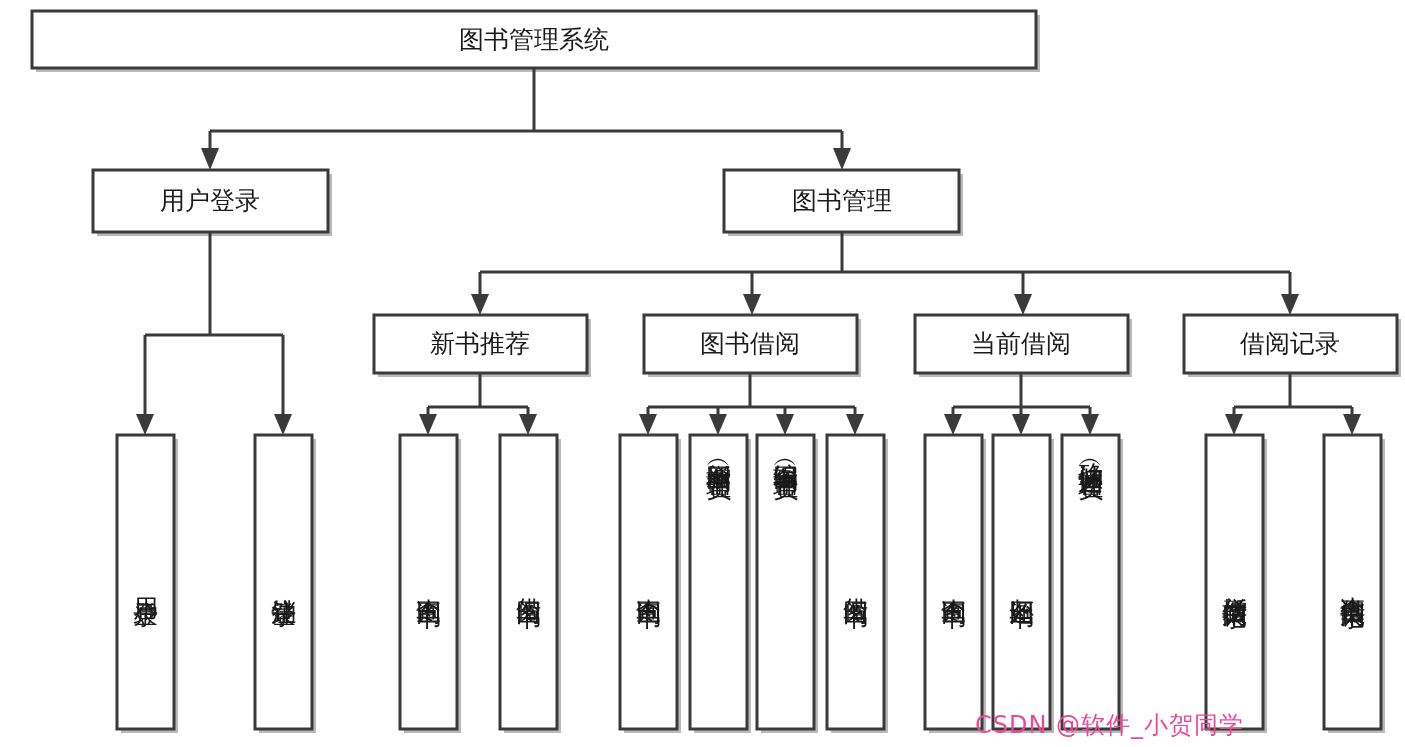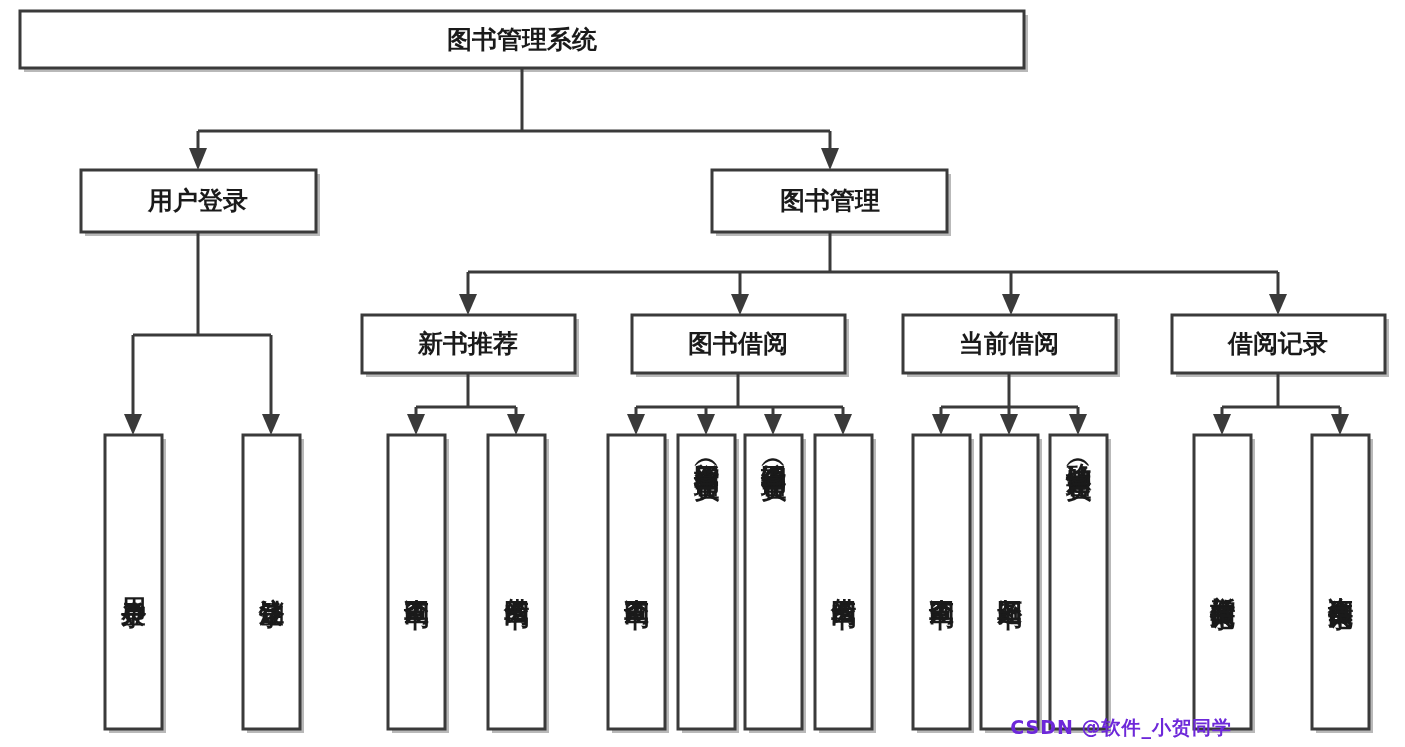--- a/index.html
+++ b/index.html
@@ -9,25 +9,24 @@
   }
   body {
     width: 1405px;
     height: 747px;
     position: relative;
     overflow: hidden;
     font-family: "DejaVu Sans", "Liberation Sans", sans-serif;
   }
   #diagram-root {
     position: absolute;
-    left: 0;
+    left: 12px;
     top: 0;
     width: 1242px;
     height: 747px;
-    font-weight: bold;
   }
   svg.flow {
     display: block;
     width: 1405px;
     height: 747px;
   }
   .node-box {
     fill: #ffffff;
     stroke: #3a3a3a;
     stroke-width: 3;
@@ -68,22 +67,22 @@
     line-height: 1.18;
     letter-spacing: 2px;
     color: #1a1a1a;
     white-space: nowrap;
   }
   .watermark {
     position: absolute;
     right: 10px;
     bottom: 6px;
     font-family: "DejaVu Sans", "Liberation Sans", sans-serif;
-    font-size: 19px;
-    color: #6d28d9;
+    font-size: 24px;
+    color: #ec4899;
     letter-spacing: 1px;
     white-space: nowrap;
   }
 </style>
 </head>
 <body>
 
 <div id="diagram-root">
 
   <svg class="flow" viewBox="0 0 1405 747" xmlns="http://www.w3.org/2000/svg">

